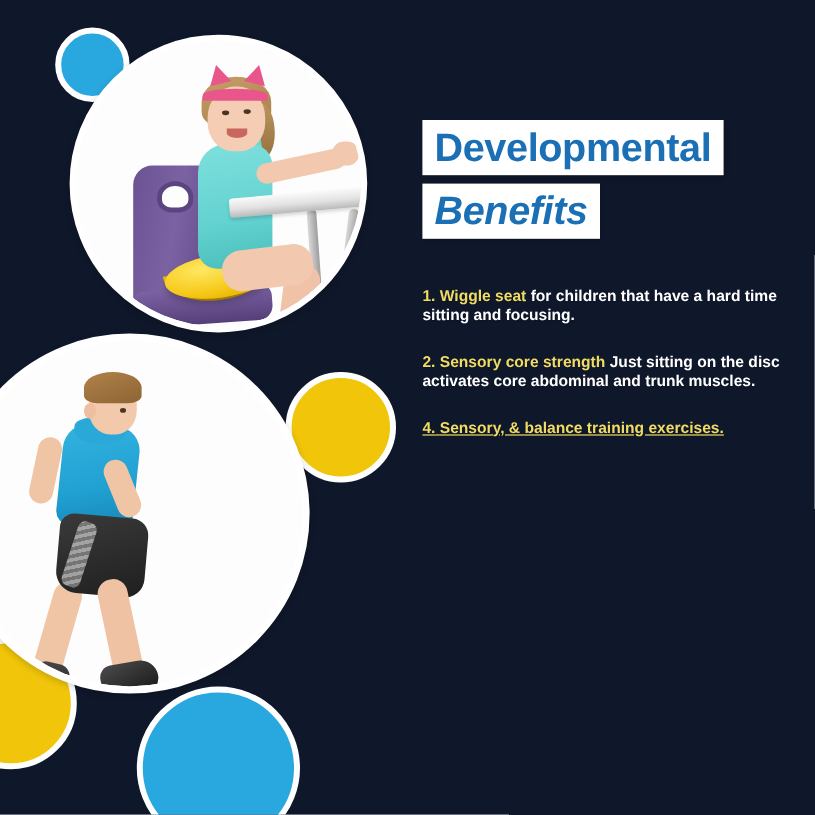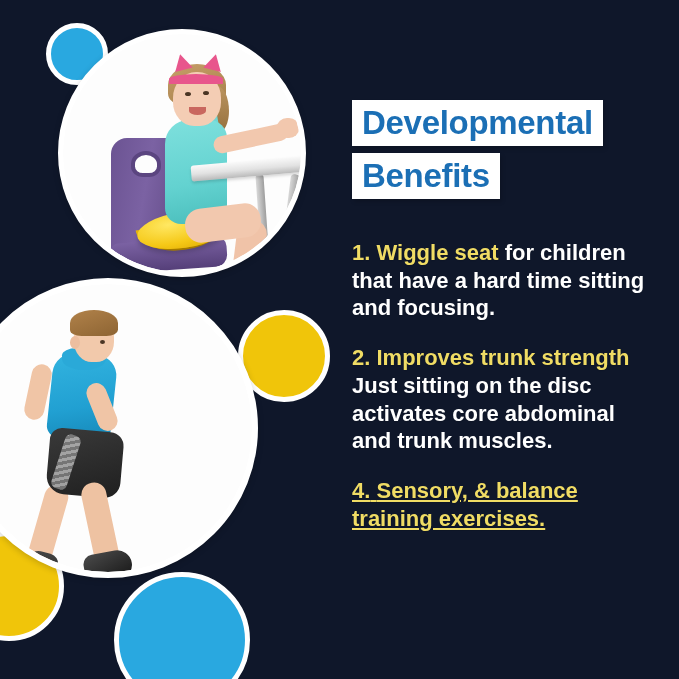--- a/index.html
+++ b/index.html
@@ -426,28 +426,29 @@
     font-size: 33px;
     font-weight: bold;
     line-height: 1.0;
     padding: 6px 10px 7px 10px;
     letter-spacing: -0.3px;
     white-space: nowrap;
     box-shadow: 2px 3px 4px rgba(0,0,0,0.16);
   }
   .title-line.second {
     margin-top: 7px;
+    font-style: italic;
   }
 
   .benefits {
     margin-top: 40px;
   }
   .benefit {
     color: #ffffff;
-    font-size: 22px;
+    font-size: 13px;
     font-weight: bold;
     line-height: 1.26;
     margin-bottom: 22px;
     text-shadow: 0 1px 1px rgba(0,0,0,0.1);
   }
   .benefit:last-child { margin-bottom: 0; }
   .hl { color: #f0dc64; }
   .benefit.all-yellow { color: #f0dc64; text-decoration: underline; }
 </style>
 </head>
@@ -516,21 +517,21 @@
     <div>
       <div class="title-line">Developmental</div><br>
       <div class="title-line second">Benefits</div>
     </div>
 
     <div class="benefits">
       <div class="benefit">
         <span class="hl">1.</span><span class="hl">&nbsp;</span><span class="hl">Wiggle seat</span><span> for children that have a hard time sitting and focusing.</span>
       </div>
       <div class="benefit">
-        <span class="hl">2.</span><span class="hl">&nbsp;</span><span class="hl">Improves trunk strength</span><span> Just sitting on the disc activates core abdominal and trunk muscles.</span>
+        <span class="hl">2.</span><span class="hl">&nbsp;</span><span class="hl">Sensory core strength</span><span> Just sitting on the disc activates core abdominal and trunk muscles.</span>
       </div>
       <div class="benefit all-yellow">
         <span>4.</span><span>&nbsp;</span><span>Sensory, &amp; balance training exercises.</span><span></span>
       </div>
     </div>
   </div>
 
 </div>
 
 </body></html>

